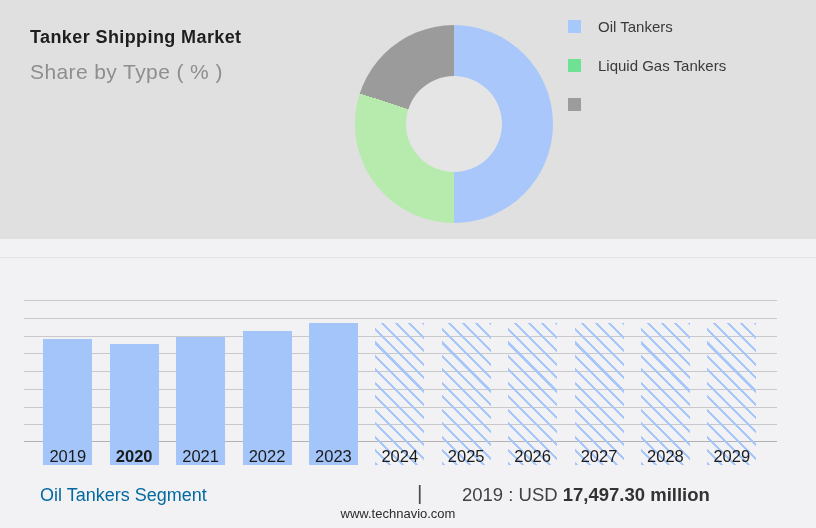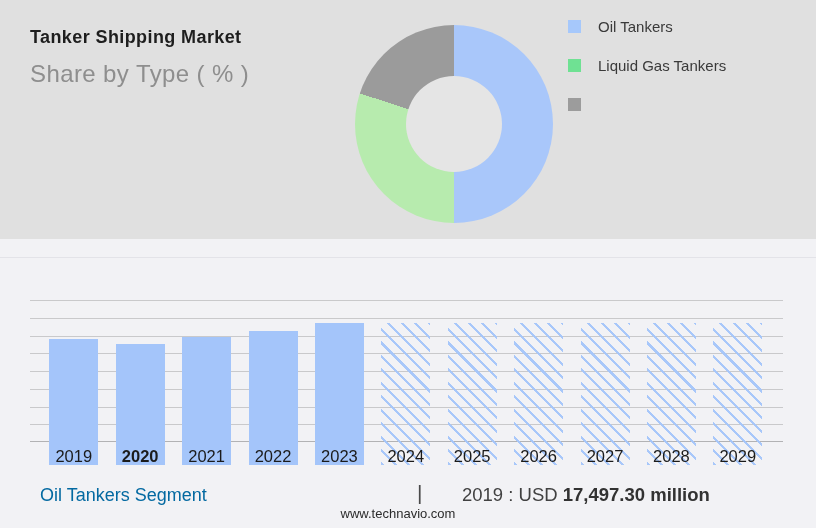--- a/index.html
+++ b/index.html
@@ -3,33 +3,33 @@
 <meta charset="utf-8">
 <style>
   html,body{margin:0;padding:0;background:#ffffff;}
   #app{
     position:relative;width:816px;height:528px;overflow:hidden;
     background:#f2f2f5;
     font-family:"Liberation Sans","DejaVu Sans",sans-serif;
   }
   .header-panel{position:absolute;left:0;top:0;width:816px;height:239px;background:#e0e0e0;}
   .page-title{position:absolute;left:30px;top:27px;font-size:18px;font-weight:bold;color:#1e1e1e;letter-spacing:0.4px;white-space:nowrap;}
-  .page-subtitle{position:absolute;left:30px;top:60px;font-size:24px;font-weight:400;color:#8e8e8e;letter-spacing:0.4px;white-space:nowrap;}
+  .page-subtitle{position:absolute;left:30px;top:60px;font-size:21px;font-weight:400;color:#8e8e8e;letter-spacing:0.4px;white-space:nowrap;}
 
   .donut{position:absolute;left:355px;top:25px;width:198px;height:198px;border-radius:50%;}
   .donut-hole{position:absolute;left:51px;top:51px;width:96px;height:96px;border-radius:50%;background:#e5e5e5;}
 
   .legend{position:absolute;left:568px;top:0;width:240px;height:130px;}
   .legend-item{position:absolute;left:0;display:flex;align-items:center;height:16px;}
   .legend-swatch{width:13px;height:13px;margin-right:17px;flex:0 0 13px;}
   .legend-label{font-size:15px;color:#3a3a3a;white-space:nowrap;}
 
   .section-divider{position:absolute;left:0;top:257px;width:816px;height:1px;background:#e3e3e8;}
 
-  .plot{position:absolute;left:30px;top:300px;width:753px;height:165px;}
+  .plot{position:absolute;left:24px;top:300px;width:753px;height:165px;}
   .gridline{position:absolute;left:0;width:753px;height:1px;background:#c9c9cb;}
   .axis-line{position:absolute;left:0;width:753px;height:1px;background:#b2b2b4;}
   .bar{position:absolute;bottom:0;width:49px;background:#a4c5fa;}
   .bar.forecast{
     background:repeating-linear-gradient(45deg,
       rgba(164,197,250,0.95) 0px, rgba(164,197,250,0.95) 2.2px,
       rgba(164,197,250,0) 2.2px, rgba(164,197,250,0) 9.5px);
   }
   .x-label{position:absolute;top:147px;transform:translateX(-50%);font-size:16.5px;color:#1b1b1b;white-space:nowrap;}
 

